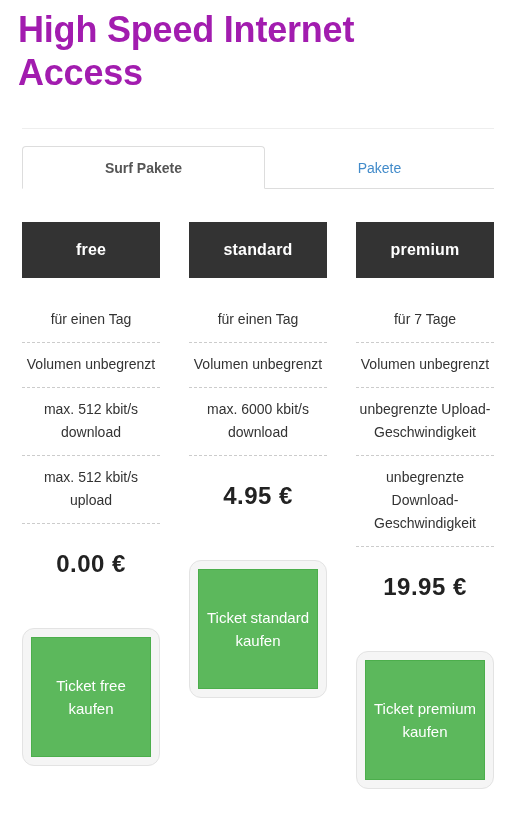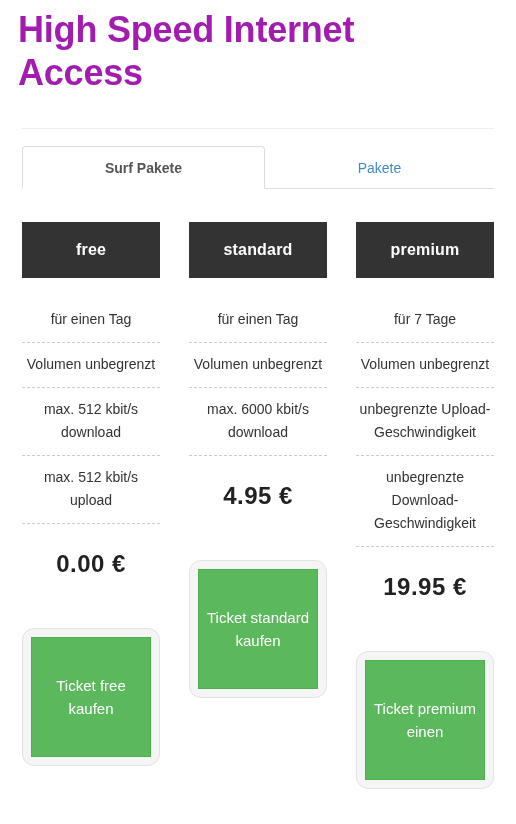--- a/index.html
+++ b/index.html
@@ -209,18 +209,18 @@
     <div class="plan-header">premium</div>
     <div class="features">
       <div class="feature">für 7 Tage</div>
       <div class="feature">Volumen unbegrenzt</div>
       <div class="feature">unbegrenzte Upload-Geschwindigkeit</div>
       <div class="feature">unbegrenzte Download-Geschwindigkeit</div>
     </div>
     <div class="price">19.95 €</div>
     <div class="buy-panel">
       <button class="buy-button">
-        <span>Ticket premium einen</span>
+        <span>Ticket premium kaufen</span>
       </button>
     </div>
   </div>
 
 </div>
 
 </body></html>

